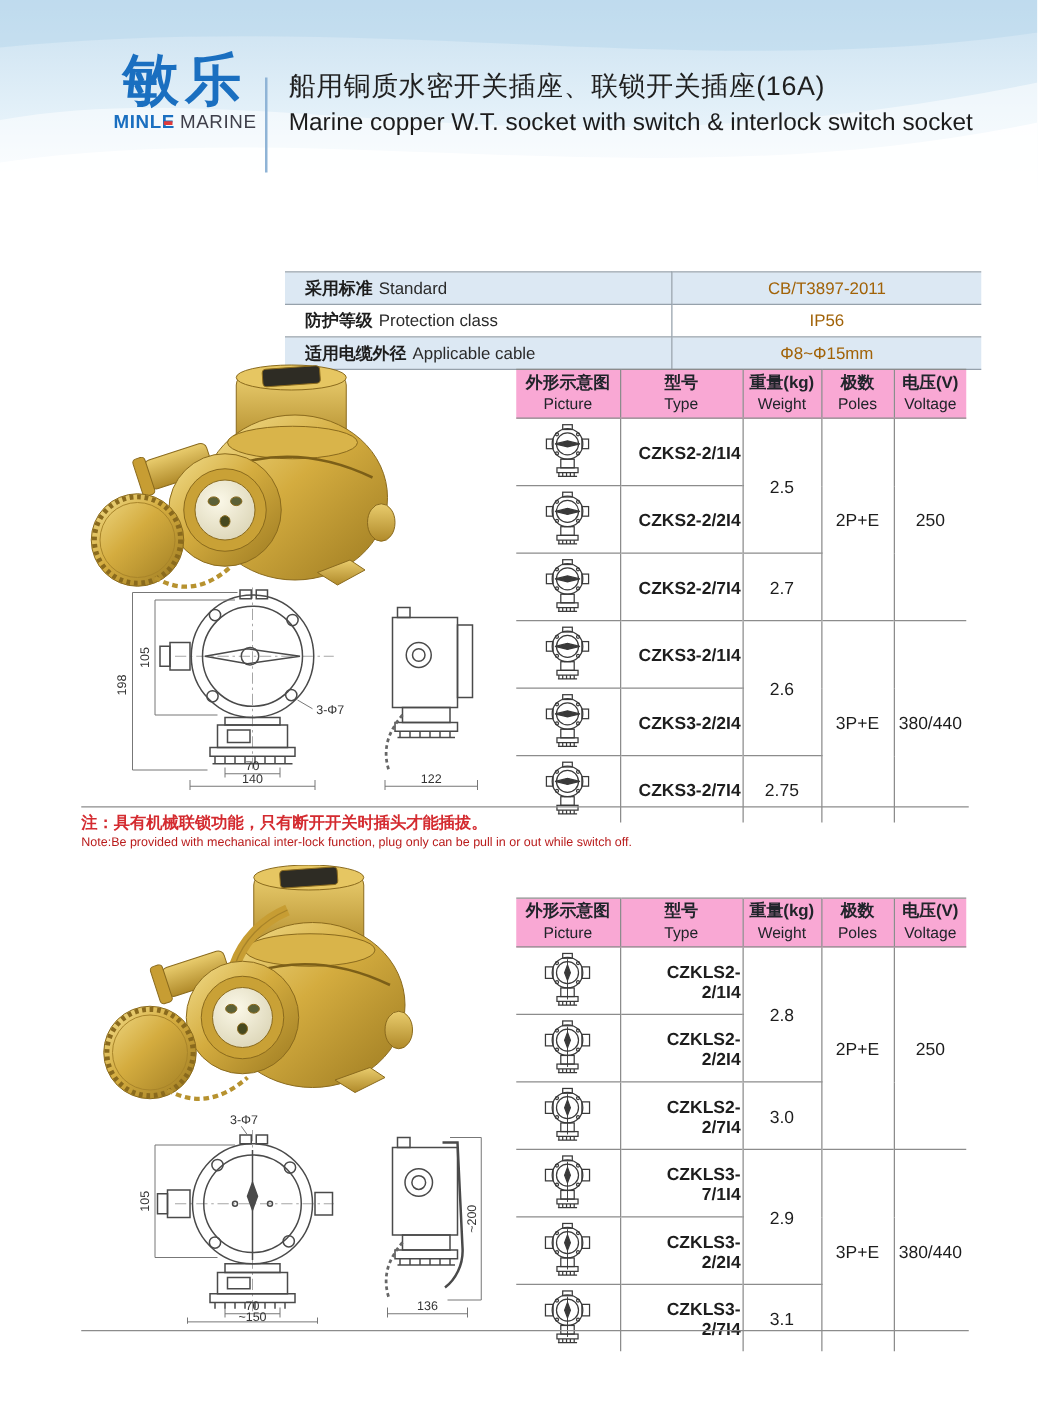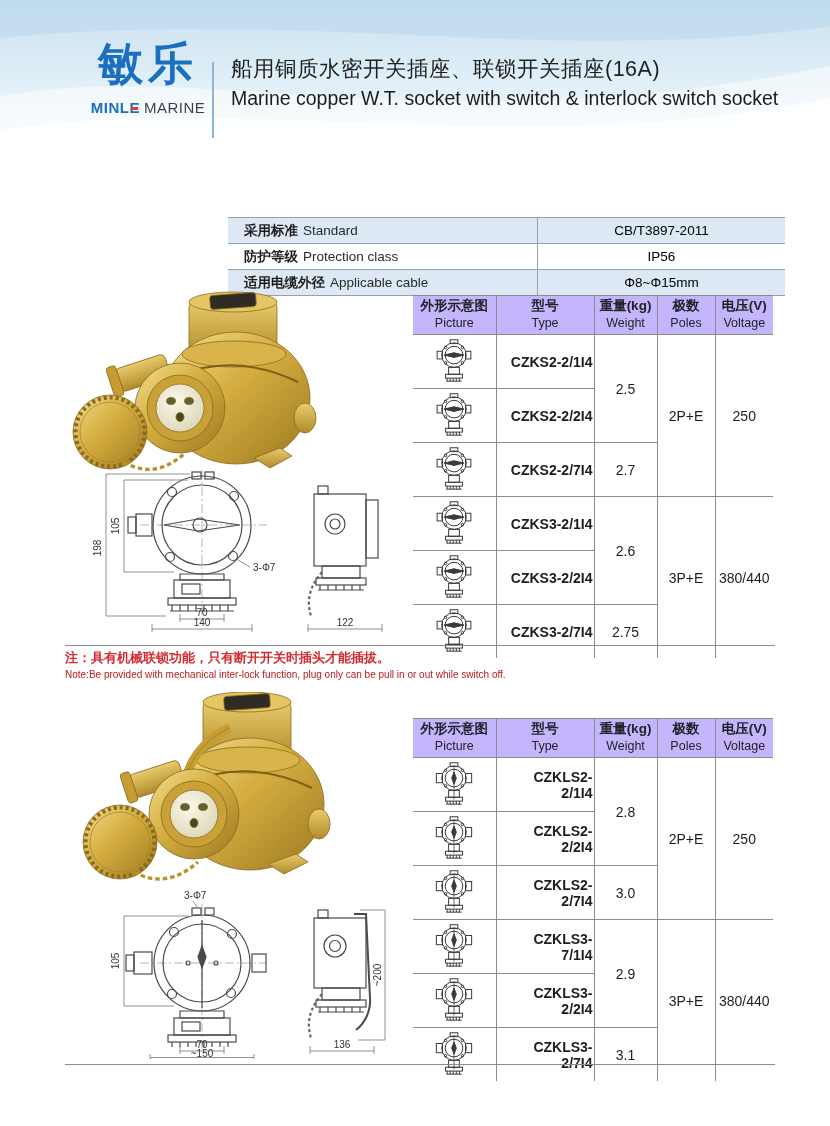--- a/index.html
+++ b/index.html
@@ -4,43 +4,43 @@
 <style>
   html,body{margin:0;padding:0;background:#fff;}
   .page{position:relative;width:830px;height:1126px;background:#fff;overflow:hidden;
         font-family:"Liberation Sans","DejaVu Sans",sans-serif;color:#222;}
 
   
   .header-band{position:absolute;left:0;top:0;width:830px;height:168px;}
   .band-wave{position:absolute;left:0;top:0;width:830px;height:168px;}
   .logo{position:absolute;left:78px;top:40px;width:140px;text-align:center;}
   .logo-cn{font-size:45px;font-weight:bold;color:#1a6fc0;letter-spacing:5px;line-height:1.05;}
-  .logo-en{font-size:15px;margin-top:12px;white-space:nowrap;letter-spacing:0.5px;}
+  .logo-en{font-size:15px;margin-top:2px;white-space:nowrap;letter-spacing:0.5px;}
   .logo-minl,.logo-e{color:#1a6fc0;font-weight:bold;}
   .logo-e{position:relative;}
   .logo-e::after{content:"";position:absolute;left:2px;top:46%;width:7px;height:3px;background:#e03a3a;}
   .logo-marine{color:#3f3f4a;margin-left:4px;}
   .vdivider{position:absolute;left:212px;top:62px;width:2px;height:76px;background:#8fb4d6;}
   .title-cn{position:absolute;left:231px;top:54px;font-size:21.5px;color:#1f1f1f;letter-spacing:0.5px;}
   .title-en{position:absolute;left:231px;top:87px;font-size:19.5px;color:#1c1c1c;}
 
   
   .spec-table{position:absolute;left:228px;top:186px;width:557px;border-collapse:collapse;table-layout:fixed;margin-top:31px;}
   .spec-table td{border-top:1px solid #96a1ab;border-bottom:1px solid #96a1ab;height:23px;font-size:13.5px;}
   .spec-table tr:nth-child(odd){background:#dce8f3;}
   .spec-label{width:292px;padding-left:16px;border-right:1px solid #96a1ab;}
   .spec-label b{color:#1d1d1d;}
   .spec-label span{color:#2a2a2a;margin-left:5px;}
-  .spec-value{text-align:center;color:#000000;}
+  .spec-value{text-align:center;color:#a16207;}
 
   
   .ptable{position:absolute;border-collapse:collapse;table-layout:fixed;width:360px;}
   .t1{left:413px;top:295px;}
   .t2{left:413px;top:718px;}
-  .ptable th{background:#c4b5fd;border-top:1px solid #8c8c8c;border-bottom:1px solid #8c8c8c;
+  .ptable th{background:#f9a8d4;border-top:1px solid #8c8c8c;border-bottom:1px solid #8c8c8c;
              height:36px;font-size:13.5px;font-weight:bold;color:#20242a;line-height:1.25;}
   .ptable th .en{font-weight:normal;font-size:12.5px;}
   .ptable th+th,.ptable td+td{border-left:1px solid #8c8c8c;}
   .ptable td{border-top:1px solid #8c8c8c;height:51px;font-size:14px;color:#1d1d1d;text-align:center;}
   .ptable td.type-cell{text-align:right;padding-left:9px;font-weight:bold;}
   .thumb{width:46px;height:48px;display:block;margin:0 auto;}
 
   
   .hr-line{position:absolute;left:65px;width:710px;height:1px;background:#8c8c8c;}
   .hr-1{top:645px;}

